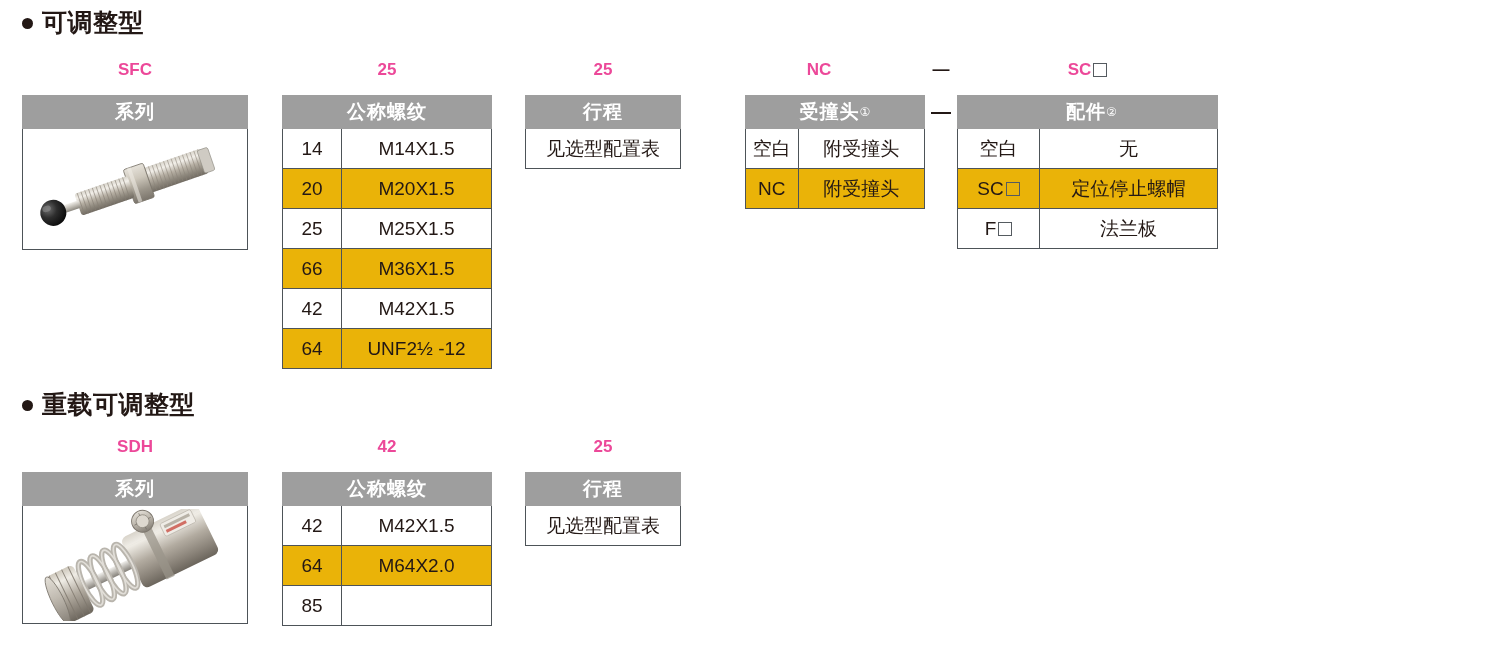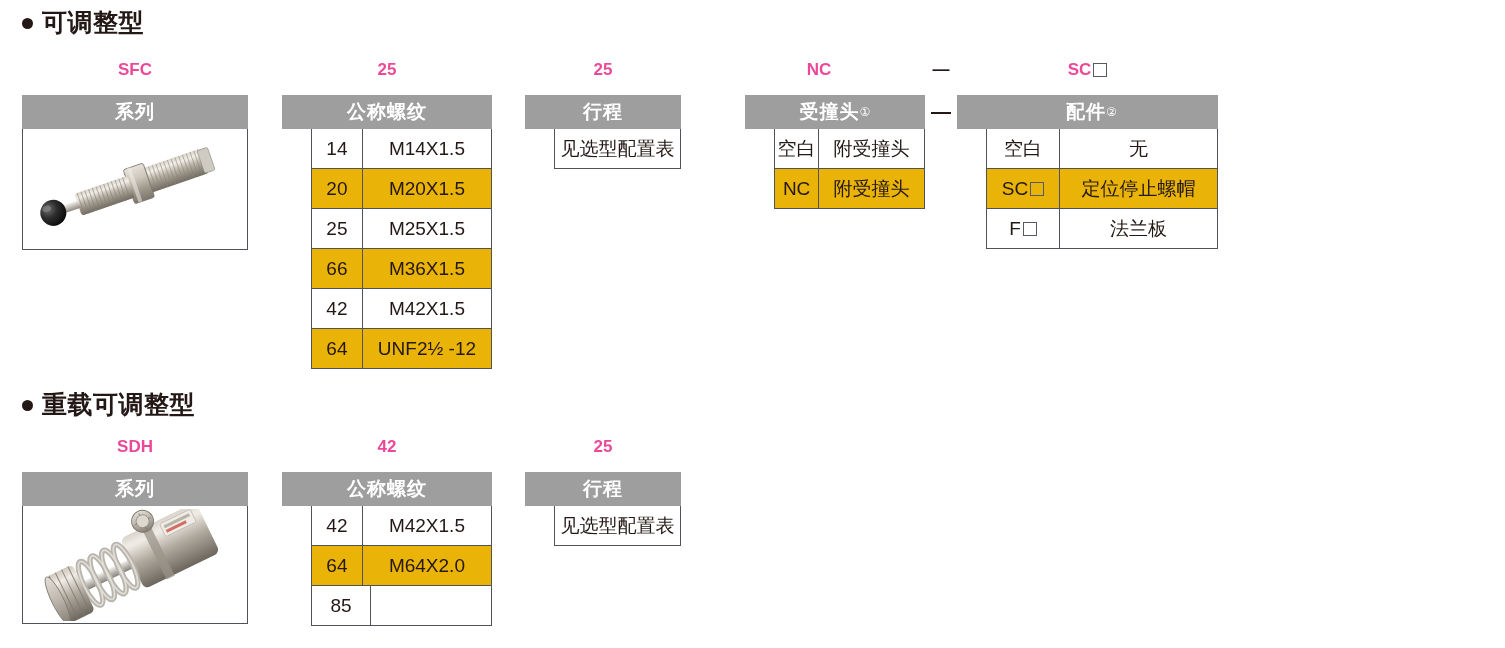--- a/index.html
+++ b/index.html
@@ -53,21 +53,20 @@
     text-align:center;
     box-sizing:border-box;
     display:flex;align-items:center;justify-content:center;
     letter-spacing:1px;
   }
   .thead sup{font-size:12px;font-weight:normal;vertical-align:super;letter-spacing:0;}
   .tbody{
     border:1px solid #4d5358;
     border-top:none;
     box-sizing:border-box;
-    margin-left:29px;
   }
   .row{
     display:flex;
     box-sizing:border-box;
     border-bottom:1px solid #4d5358;
   }
   .row:last-child{border-bottom:none;}
   .row.alt{background:#eab308;}
   .cell{
     box-sizing:border-box;

